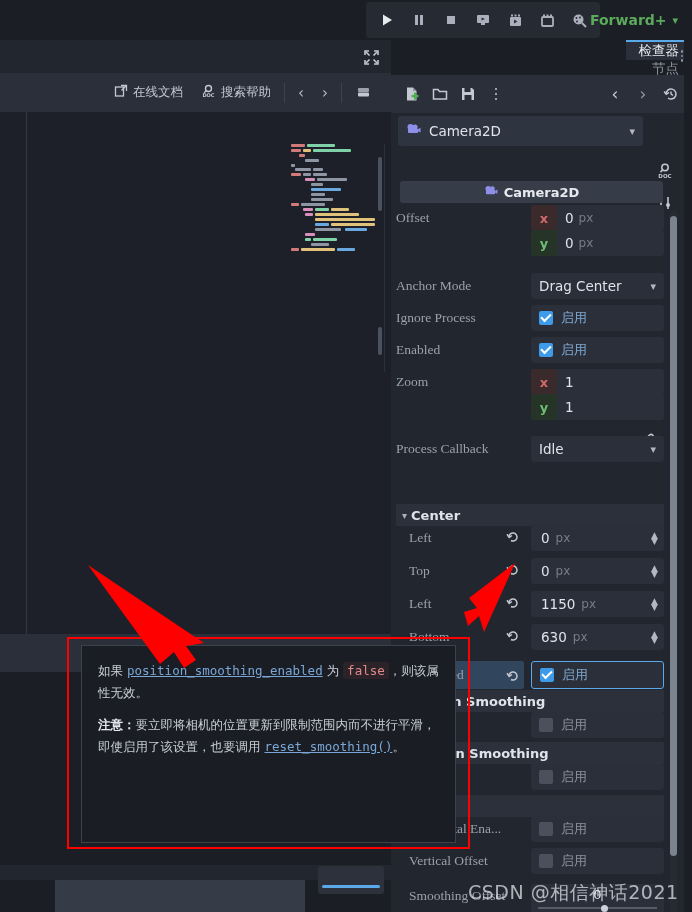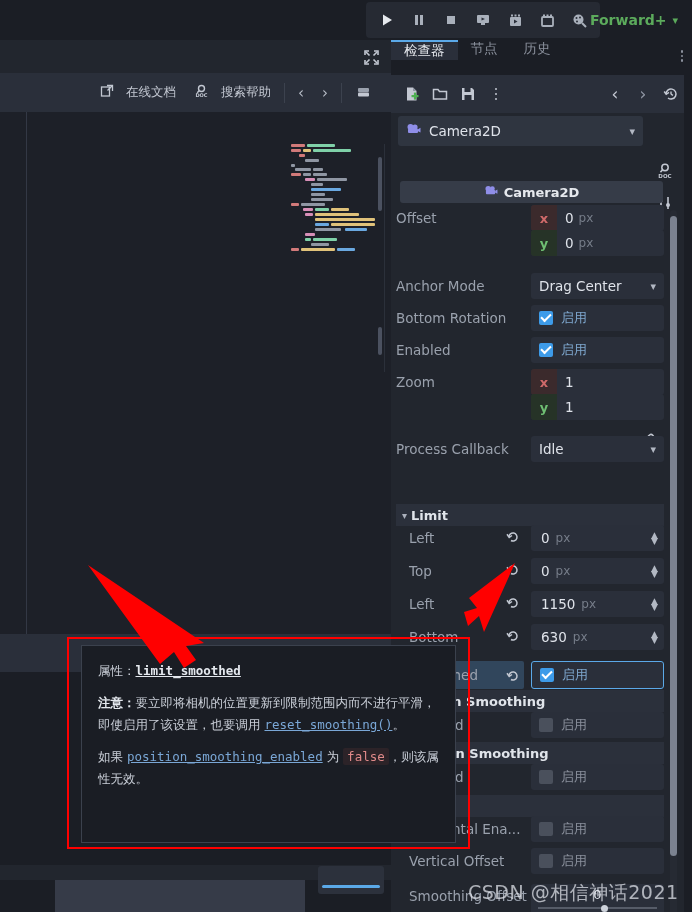--- a/index.html
+++ b/index.html
@@ -46,21 +46,21 @@
     position: absolute; right: 10px; top: 7px; width: 20px; height: 20px;
     display: flex; align-items: center; justify-content: center;
   }
   .editor-toolbar {
     position: absolute; left: 0; top: 33px; width: 391px; height: 39px;
     background: #2a2f3a;
     display: flex; align-items: center; justify-content: flex-end;
     padding-right: 10px; gap: 0px;
   }
   .et-item {
-    display: flex; align-items: center; gap: 12px;
+    display: flex; align-items: center; gap: 5px;
     color: #c3c8d2; font-size: 12.5px; padding: 0 9px; height: 26px;
   }
   .et-sep { width: 1px; height: 20px; background: #3c424e; margin: 0 4px; }
   .et-arrow { color: #b9bfc9; font-size: 15px; padding: 0 9px; }
 
   .code-area {
     position: absolute; left: 0; top: 72px; width: 391px; height: 522px;
     background: #1d2028;
   }
   .gutter-line {
@@ -115,21 +115,21 @@
     background: #5ba9e8; border-radius: 2px;
   }
 
   
   .dock {
     position: absolute; left: 391px; top: 40px; width: 301px; height: 872px;
     background: #22262e;
   }
   .dock-tabs {
     position: absolute; left: 0; top: 0; width: 301px; height: 35px;
-    display: flex; align-items: flex-start; background: #1b1e25;
+    display: flex; align-items: flex-end; background: #1b1e25; flex-direction: column;
   }
   .dock-tab {
     display: flex; align-items: center; padding: 0 13px;
     color: #8b919d; font-size: 13.5px;
   }
   .dock-tab.active {
     background: #2a2f3a; color: #e6e9ee; border-top: 2px solid #5ba9e8;
   }
   .dock-kebab {
     position: absolute; right: 9px; top: 10px;
@@ -174,21 +174,21 @@
     background: #363c48; border-radius: 3px;
     display: flex; align-items: center; justify-content: center; gap: 6px;
     color: #e6e9ee; font-size: 13px; font-weight: bold;
   }
 
   .props { position: absolute; left: 0; top: 166px; width: 301px; height: 746px; }
   .prow {
     position: absolute; left: 5px; width: 268px;
     display: flex; align-items: center;
   }
-  .plabel { color: #9aa1ad; font-size: 13.5px; }
+  .plabel { color: #9aa1ad; font-size: 13.5px; font-family: Liberation Serif, serif; }
   .pctl { position: absolute; left: 135px; }
 
   .vecfield {
     width: 133px; height: 26px; background: #2a2f3a; border-radius: 3px;
     display: flex; align-items: center; overflow: hidden;
   }
   .vec-axis {
     width: 26px; height: 26px; display: flex; align-items: center; justify-content: center;
     font-size: 13px; font-weight: bold;
   }
@@ -619,21 +619,21 @@
         <span class="plabel">Anchor Mode</span>
         <div class="pctl">
           <div class="dropdown">
             <span>Drag Center</span>
             <span class="chev">▾</span>
           </div>
         </div>
       </div>
 
       <div class="prow" style="top:104px;">
-        <span class="plabel">Bottom Rotation</span>
+        <span class="plabel">Ignore Process</span>
         <div class="pctl">
           <div class="checkrow">
             <span class="cbox on"></span>
             <span class="clabel">启用</span>
           </div>
         </div>
       </div>
 
       <div class="prow" style="top:136px;">
         <span class="plabel">Enabled</span>
@@ -675,21 +675,21 @@
         <div class="pctl">
           <div class="dropdown">
             <span>Idle</span>
             <span class="chev">▾</span>
           </div>
         </div>
       </div>
 
       <div class="cat-header" style="top:298px;">
         <span class="arrow">▾</span>
-        <span>Limit</span>
+        <span>Center</span>
       </div>
 
       <div class="prow" style="top:324px;">
         <span class="plabel" style="margin-left:13px;">Left</span>
         <span class="revert">
           <svg width="14" height="14" viewBox="0 0 14 14">
             <path d="M3 7 A4 4 0 1 1 5 10.5" fill="none" stroke="#c3c8d2" stroke-width="1.5"></path>
             <polyline points="1,4.3 3.2,7.4 6,5.5" fill="none" stroke="#c3c8d2" stroke-width="1.5"></polyline>
           </svg>
         </span>
@@ -835,27 +835,24 @@
       </div>
     </div>
 
     <div class="dock-scroll-bg"></div>
     <div class="dock-scroll"></div>
     <div class="dock-edge"></div>
   </div>
 
   <div class="tooltip">
     <div class="tt-p">
-      <span class="tt-label">属性：</span><span class="tt-mono-u">limit_smoothed</span>
+      <span>如果 </span><span class="tt-link">position_smoothing_enabled</span><span> 为 </span><span class="tt-code">false</span><span>，则该属性无效。</span>
     </div>
     <div class="tt-p">
       <span class="tt-bold">注意：</span><span>要立即将相机的位置更新到限制范围内而不进行平滑，即使启用了该设置，也要调用 </span><span class="tt-link">reset_smoothing()</span><span>。</span>
-    </div>
-    <div class="tt-p">
-      <span>如果 </span><span class="tt-link">position_smoothing_enabled</span><span> 为 </span><span class="tt-code">false</span><span>，则该属性无效。</span>
     </div>
   </div>
 
   <svg class="annot" style="left:0;top:0;width:692px;height:912px;">
     <polygon points="88,565 204,643 186,646 196,660 184,668 174,652 160,664" fill="#ff0000"></polygon>
   </svg>
   <svg class="annot" style="left:0;top:0;width:692px;height:912px;">
     <polygon points="515,563 484,632 479,616 468,626 464,612 477,608 469,598" fill="#ff0000"></polygon>
   </svg>
   <div class="red-box"></div>

